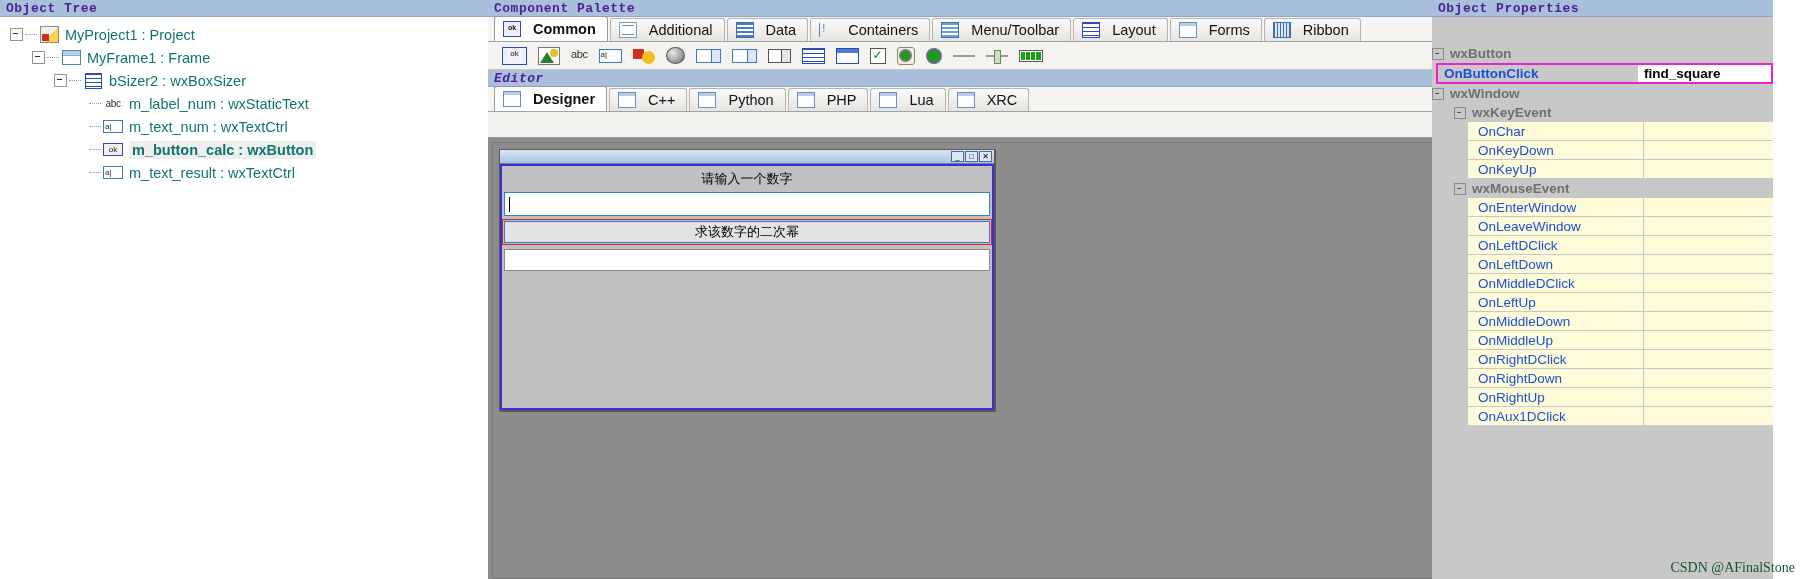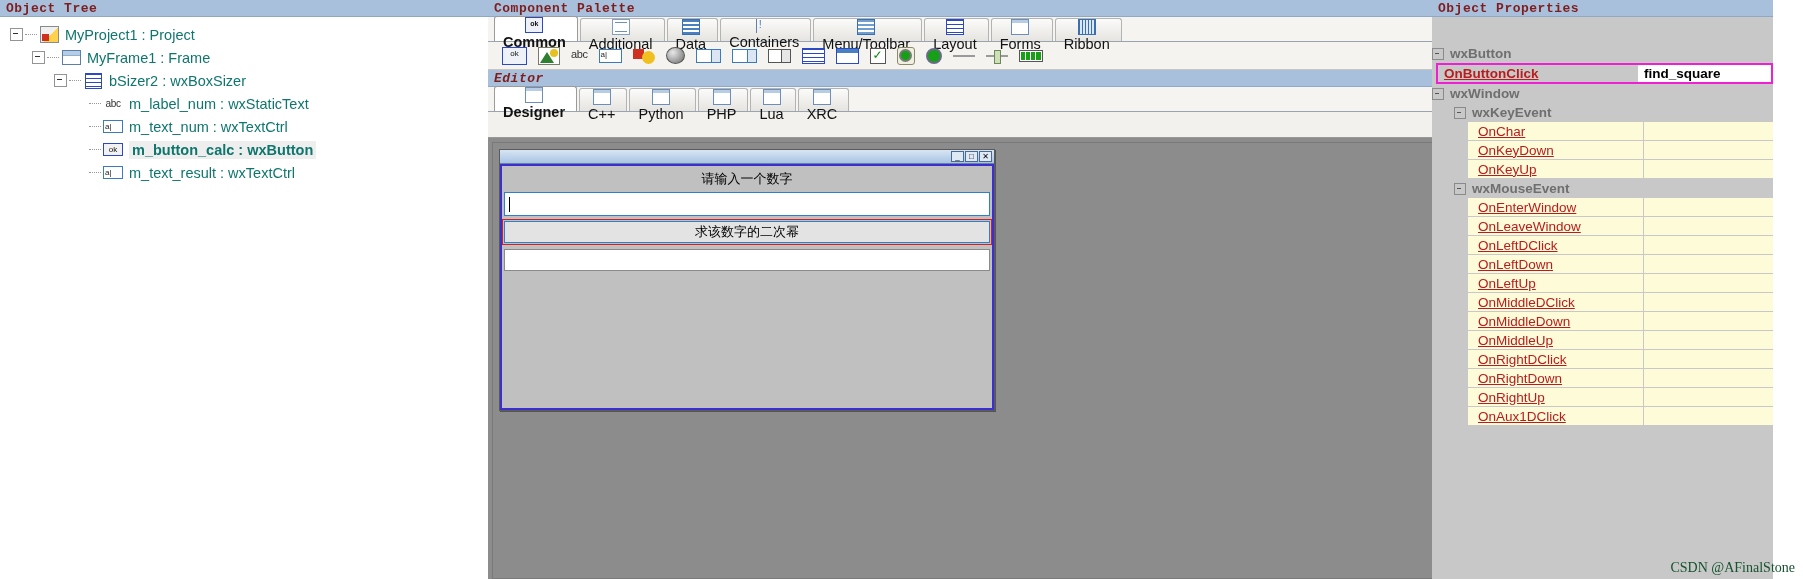--- a/index.html
+++ b/index.html
@@ -12,21 +12,21 @@
     position: relative;
     width: 1803px;
     height: 579px;
     overflow: hidden;
     background: #ffffff;
   }
 
   
   .panel-caption {
     background: #a8c0dc;
-    color: #7f1d1d;
+    color: #4c1d95;
     font-family: "Liberation Mono", monospace;
     font-size: 13px;
     font-weight: bold;
     letter-spacing: .5px;
     padding: 1px 6px;
     box-sizing: border-box;
     height: 17px;
     line-height: 15px;
     border-bottom: 1px solid #8fa8c6;
     overflow: hidden;
@@ -160,32 +160,31 @@
     height: 25px;
     display: flex;
     align-items: flex-end;
     padding-left: 6px;
     box-sizing: border-box;
   }
   .tab {
     height: 23px;
     display: flex;
     align-items: center;
-    gap: 1px;
+    gap: 12px;
     padding: 0 11px 0 8px;
     margin-right: 2px;
     font-size: 14.5px;
     color: #111;
     background: linear-gradient(#fbfbfa,#e6e4df);
     border: 1px solid #b3b3b3;
     border-bottom: none;
     border-radius: 3px 3px 0 0;
     box-sizing: border-box;
     white-space: nowrap;
-    flex-direction: column;
   }
   .tab.active {
     background: #ffffff;
     font-weight: bold;
     border-color: #9b9b9b;
     height: 25px;
     position: relative;
     z-index: 2;
   }
   .tab .tico { width:16px;height:14px;flex:0 0 auto;display:inline-block; }
@@ -417,24 +416,23 @@
     display: flex;
     box-sizing: border-box;
   }
   .ev-name {
     width: 176px;
     background: #fdfbd8;
     border-right: 1px solid #c8c8c8;
     border-bottom: 1px solid #c8c8c8;
     padding-left: 10px;
     display: flex; align-items: center;
-    color: #b91c1c;
+    color: #1d4ed8;
     box-sizing: border-box;
     margin-left: 36px;
-    text-decoration: underline;
   }
   .ev-val {
     flex: 1;
     background: #fdfbd8;
     border-bottom: 1px solid #c8c8c8;
     box-sizing: border-box;
   }
   .ev-row.highlight {
     border: 2px solid #ef1fd4;
     height: 21px;
@@ -705,25 +703,25 @@
         </div>
         <div class="ev-row">
           <div class="ev-name">OnLeftDClick</div>
           <div class="ev-val"></div>
         </div>
         <div class="ev-row">
           <div class="ev-name">OnLeftDown</div>
           <div class="ev-val"></div>
         </div>
         <div class="ev-row">
+          <div class="ev-name">OnMiddleDClick</div>
+          <div class="ev-val"></div>
+        </div>
+        <div class="ev-row">
           <div class="ev-name">OnLeftUp</div>
-          <div class="ev-val"></div>
-        </div>
-        <div class="ev-row">
-          <div class="ev-name">OnMiddleDClick</div>
           <div class="ev-val"></div>
         </div>
         <div class="ev-row">
           <div class="ev-name">OnMiddleDown</div>
           <div class="ev-val"></div>
         </div>
         <div class="ev-row">
           <div class="ev-name">OnMiddleUp</div>
           <div class="ev-val"></div>
         </div>

